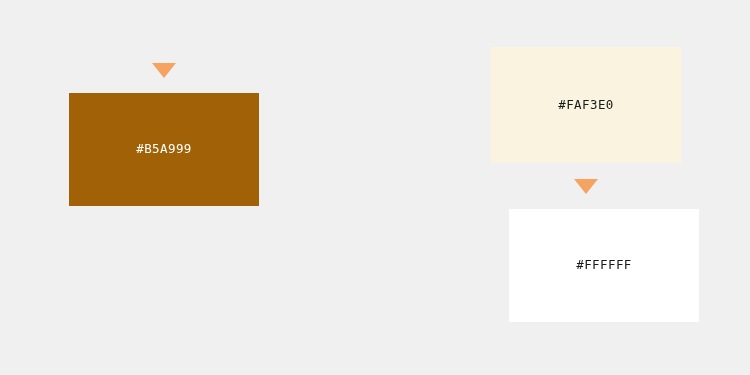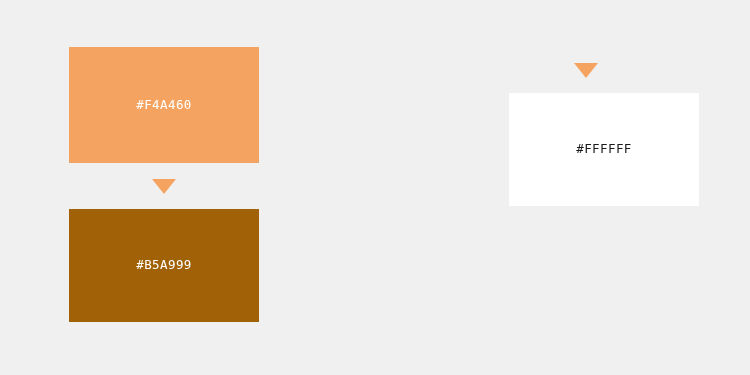--- a/index.html
+++ b/index.html
@@ -86,32 +86,32 @@
 </style>
 </head>
 <body style="background-color: rgb(240, 240, 240);">
 
 <div id="palette-board">
 
   <div class="column-grid">
 
 
     <div class="palette-column">
-      <div class="swatch swatch-top" style="background-color: rgb(244, 164, 96);">
-        <span class="swatch-label" style="color: rgb(255, 255, 255);">#F4A460</span>
-      </div>
       <div class="arrow-zone">
         <div class="arrow-down" style="border-top-color: rgb(244, 164, 96);"></div>
       </div>
       <div class="swatch swatch-bottom" style="background-color: #a16207;">
         <span class="swatch-label" style="color: rgb(255, 255, 255);">#B5A999</span>
       </div>
     </div>
 
     <div class="palette-column">
+      <div class="swatch swatch-top" style="background-color: rgb(250, 243, 224);">
+        <span class="swatch-label" style="color: rgb(26, 26, 26);">#FAF3E0</span>
+      </div>
       <div class="arrow-zone">
         <div class="arrow-down" style="border-top-color: rgb(244, 164, 96);"></div>
       </div>
       <div class="swatch swatch-bottom" style="background-color: rgb(255, 255, 255); margin-left: 36px;">
         <span class="swatch-label" style="color: rgb(26, 26, 26);">#FFFFFF</span>
       </div>
     </div>
 
   </div>
 </div>

